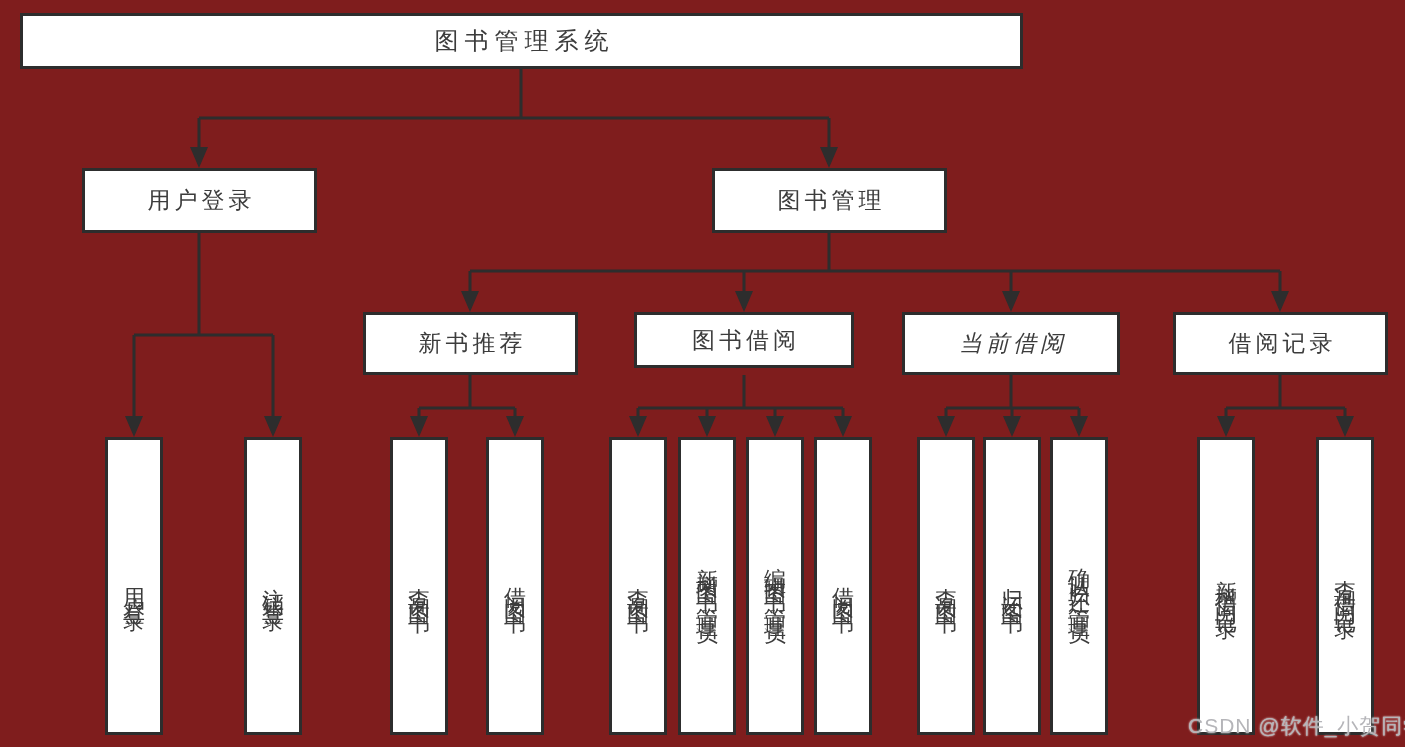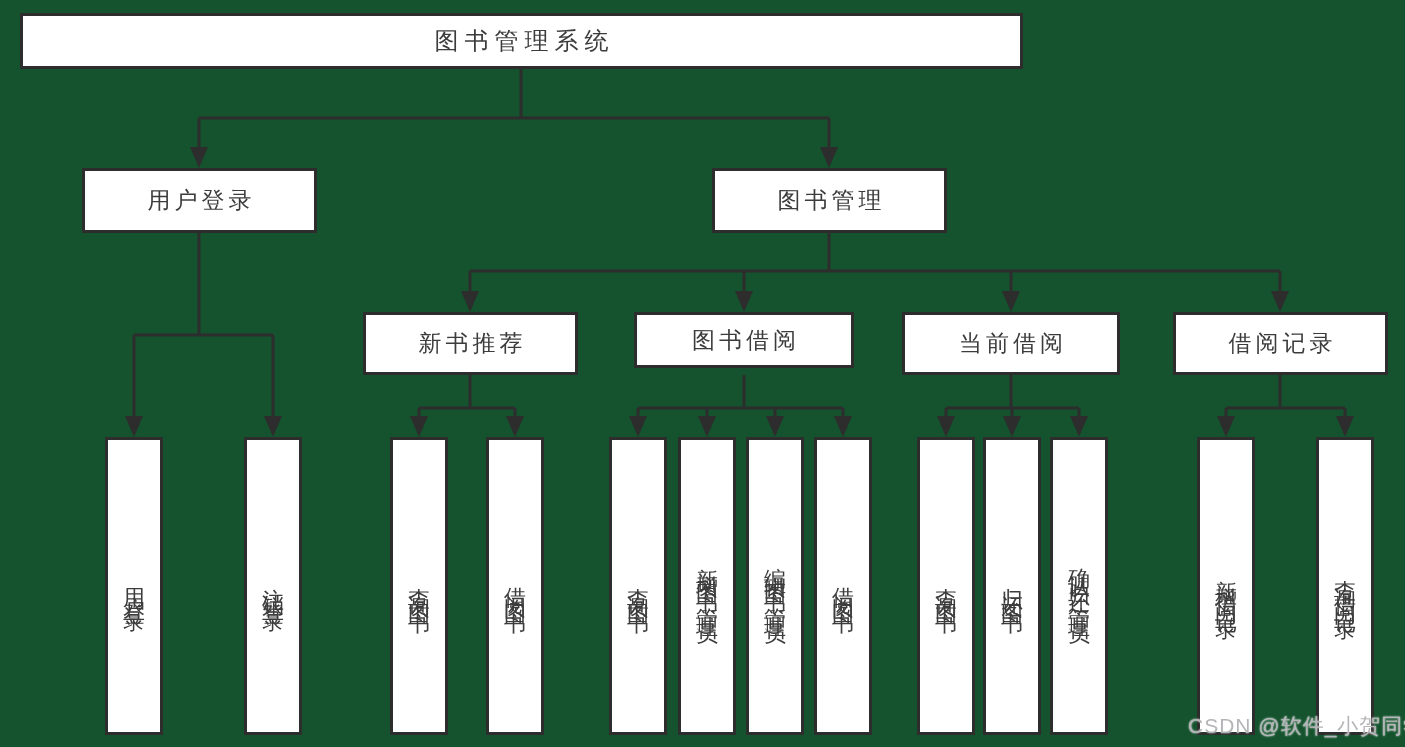--- a/index.html
+++ b/index.html
@@ -3,21 +3,21 @@
 <meta charset="utf-8">
 <style>
   * { margin: 0; padding: 0; box-sizing: border-box; }
   html, body { background: #ffffff; }
   body { font-family: "Liberation Sans", sans-serif; }
 
   #canvas {
     position: relative;
     width: 1405px;
     height: 747px;
-    background: #14532d;
+    background: #7f1d1d;
     overflow: hidden;
   }
 
   #connectors {
     position: absolute;
     left: 0; top: 0;
     z-index: 1;
   }
 
   .box {
@@ -115,21 +115,21 @@
   <div class="box" style="left:712px; top:168px; width:235px; height:65px;">
     <span class="h-text">图书管理</span>
   </div>
 
   <div class="box" style="left:363px; top:312px; width:215px; height:63px;">
     <span class="h-text">新书推荐</span>
   </div>
   <div class="box" style="left:634px; top:312px; width:220px; height:56px;">
     <span class="h-text">图书借阅</span>
   </div>
-  <div class="box" style="left:902px; top:312px; width:218px; height:63px;">
+  <div class="box" style="left:902px; top:312px; width:218px; height:63px;font-style:italic;">
     <span class="h-text">当前借阅</span>
   </div>
   <div class="box" style="left:1173px; top:312px; width:215px; height:63px;">
     <span class="h-text">借阅记录</span>
   </div>
 
   <div class="leaf" style="left:105px;">
     <span class="v-text">用户登录</span>
   </div>
   <div class="leaf" style="left:244px;">

